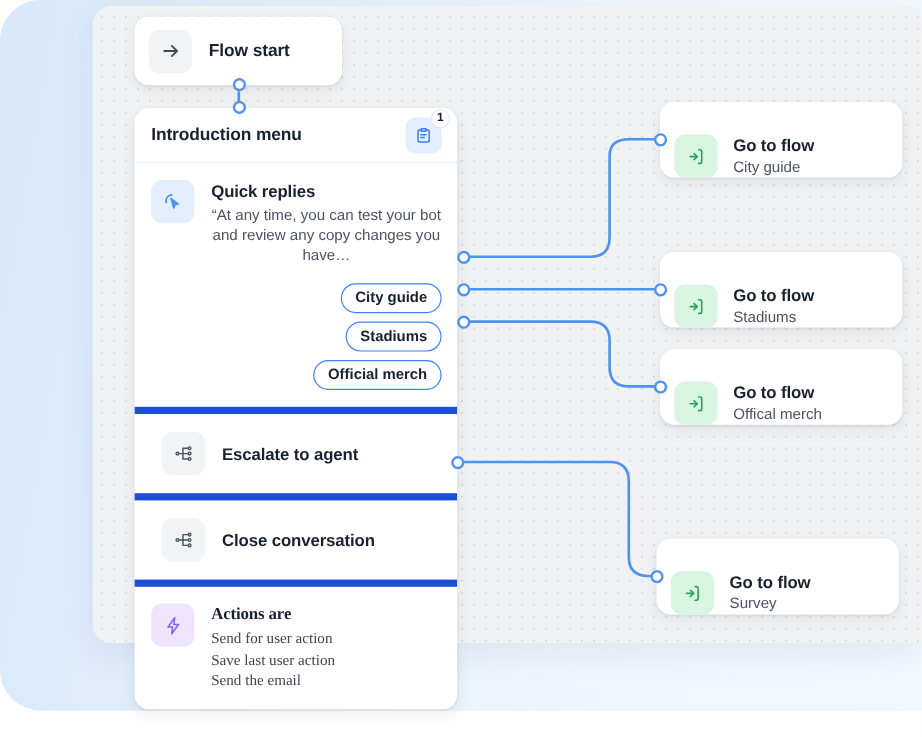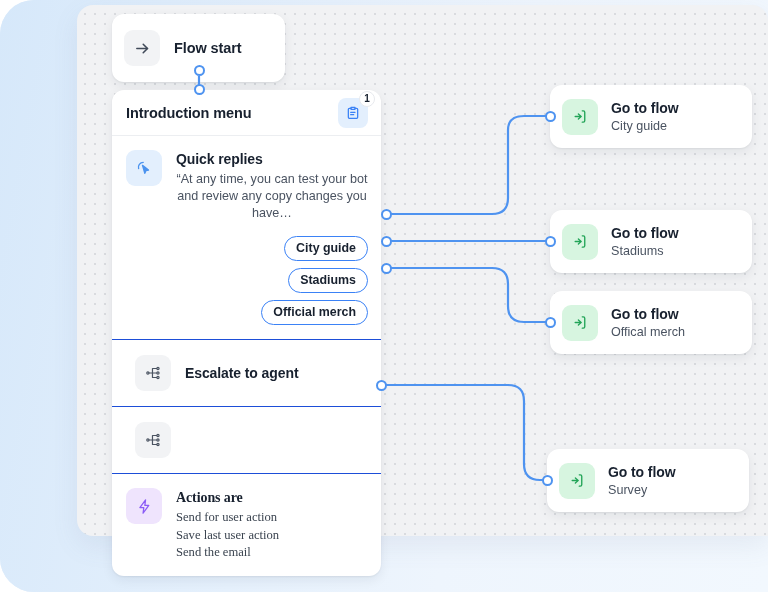--- a/index.html
+++ b/index.html
@@ -68,21 +68,21 @@
     background: #ffffff;
     border-radius: 12px;
     box-shadow: 0 1px 2px rgba(16,24,40,0.06), 0 4px 12px rgba(16,24,40,0.07);
   }
 
   
   #flow-start {
     left: 112px;
     top: 14px;
     width: 173px;
-    height: 68px;
+    height: 57px;
     display: flex;
     align-items: center;
     padding-left: 12px;
     box-sizing: border-box;
   }
   .sq-icon {
     width: 36px;
     height: 36px;
     border-radius: 9px;
     display: flex;
@@ -156,21 +156,21 @@
     align-items: center;
     justify-content: center;
     box-sizing: border-box;
     padding: 0 3px;
   }
 
   .row {
     display: flex;
     align-items: flex-start;
     padding: 14px 13px 14px 14px;
-    border-bottom: 1px solid #1d4ed8;
+    border-bottom: 6px solid #1d4ed8;
     box-sizing: border-box;
     position: relative;
   }
   .row:last-child { border-bottom: none; font-family: Liberation Serif, serif; }
   .row .body { margin-left: 14px; flex: 1 1 auto; min-width: 0; }
   .row .h {
     font-size: 14px;
     font-weight: bold;
     color: #18212f;
     letter-spacing: -0.1px;
@@ -223,21 +223,21 @@
     border: 2px solid #4e93f0;
     box-sizing: border-box;
     z-index: 6;
   }
 
   
   .goto {
     width: 202px;
     height: 63px;
     display: flex;
-    align-items: center;
+    align-items: flex-end;
     padding-left: 12px;
     box-sizing: border-box;
   }
   .goto .body { margin-left: 13px; }
   .goto .h {
     font-size: 14px;
     font-weight: bold;
     color: #18212f;
     line-height: 18px;
     letter-spacing: -0.1px;
@@ -351,20 +351,23 @@
         <svg width="18" height="18" viewBox="0 0 24 24" fill="none" stroke="#4a5361" stroke-width="1.6" stroke-linecap="round" stroke-linejoin="round">
           <circle cx="5.2" cy="12" r="1.5"></circle>
           <circle cx="18.6" cy="6" r="1.5"></circle>
           <circle cx="18.6" cy="12" r="1.5"></circle>
           <circle cx="18.6" cy="18" r="1.5"></circle>
           <path d="M6.7 12h4.6V6h5.8"></path>
           <path d="M11.3 12h5.8"></path>
           <path d="M11.3 12v6h5.8"></path>
         </svg>
       </span>
+      <div class="body">
+        <div class="h">Close conversation</div>
+      </div>
     </div>
 
     <div class="row">
       <span class="sq-icon sq-purple">
         <svg width="17" height="17" viewBox="0 0 24 24" fill="none" stroke="#8b5cf6" stroke-width="1.8" stroke-linecap="round" stroke-linejoin="round">
           <polygon points="13.5,2.5 5.5,13.5 11,13.5 10,21.5 18,10.5 12.5,10.5"></polygon>
         </svg>
       </span>
       <div class="body">
         <div class="h">Actions are</div>

